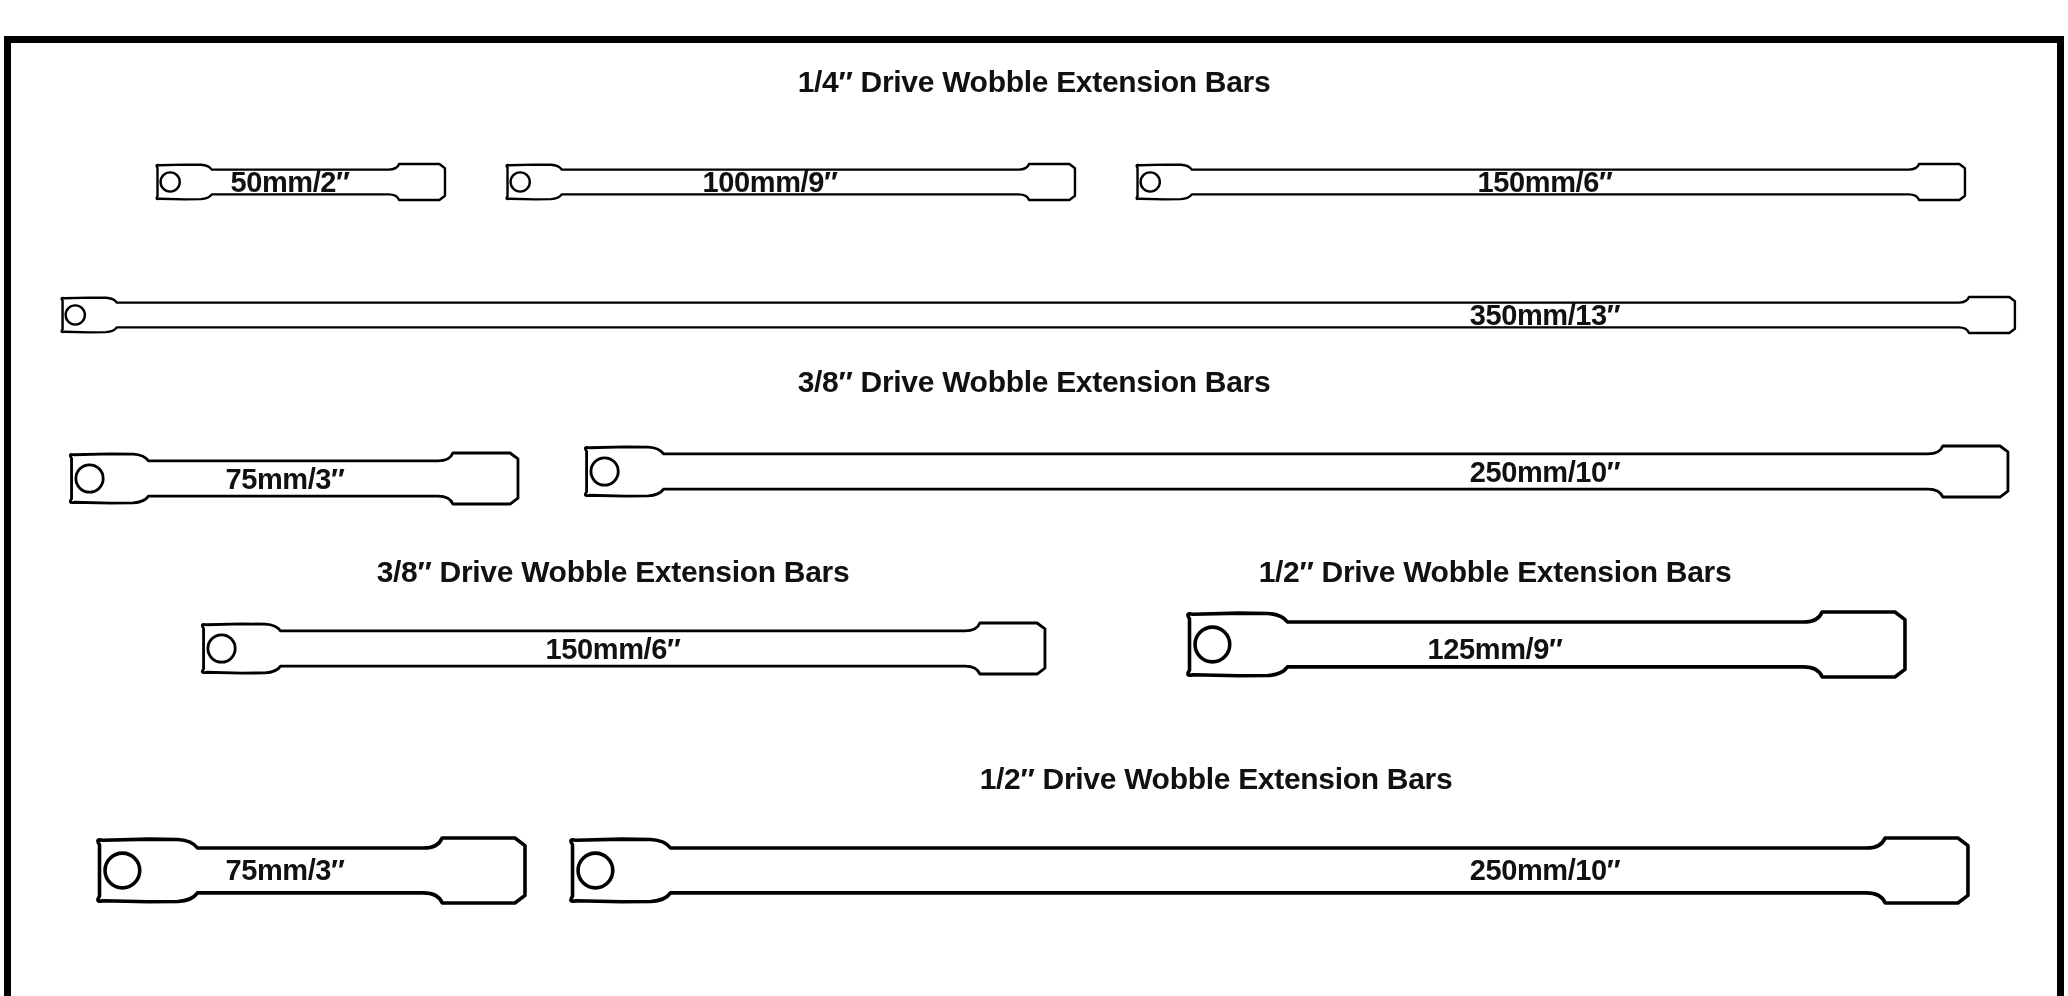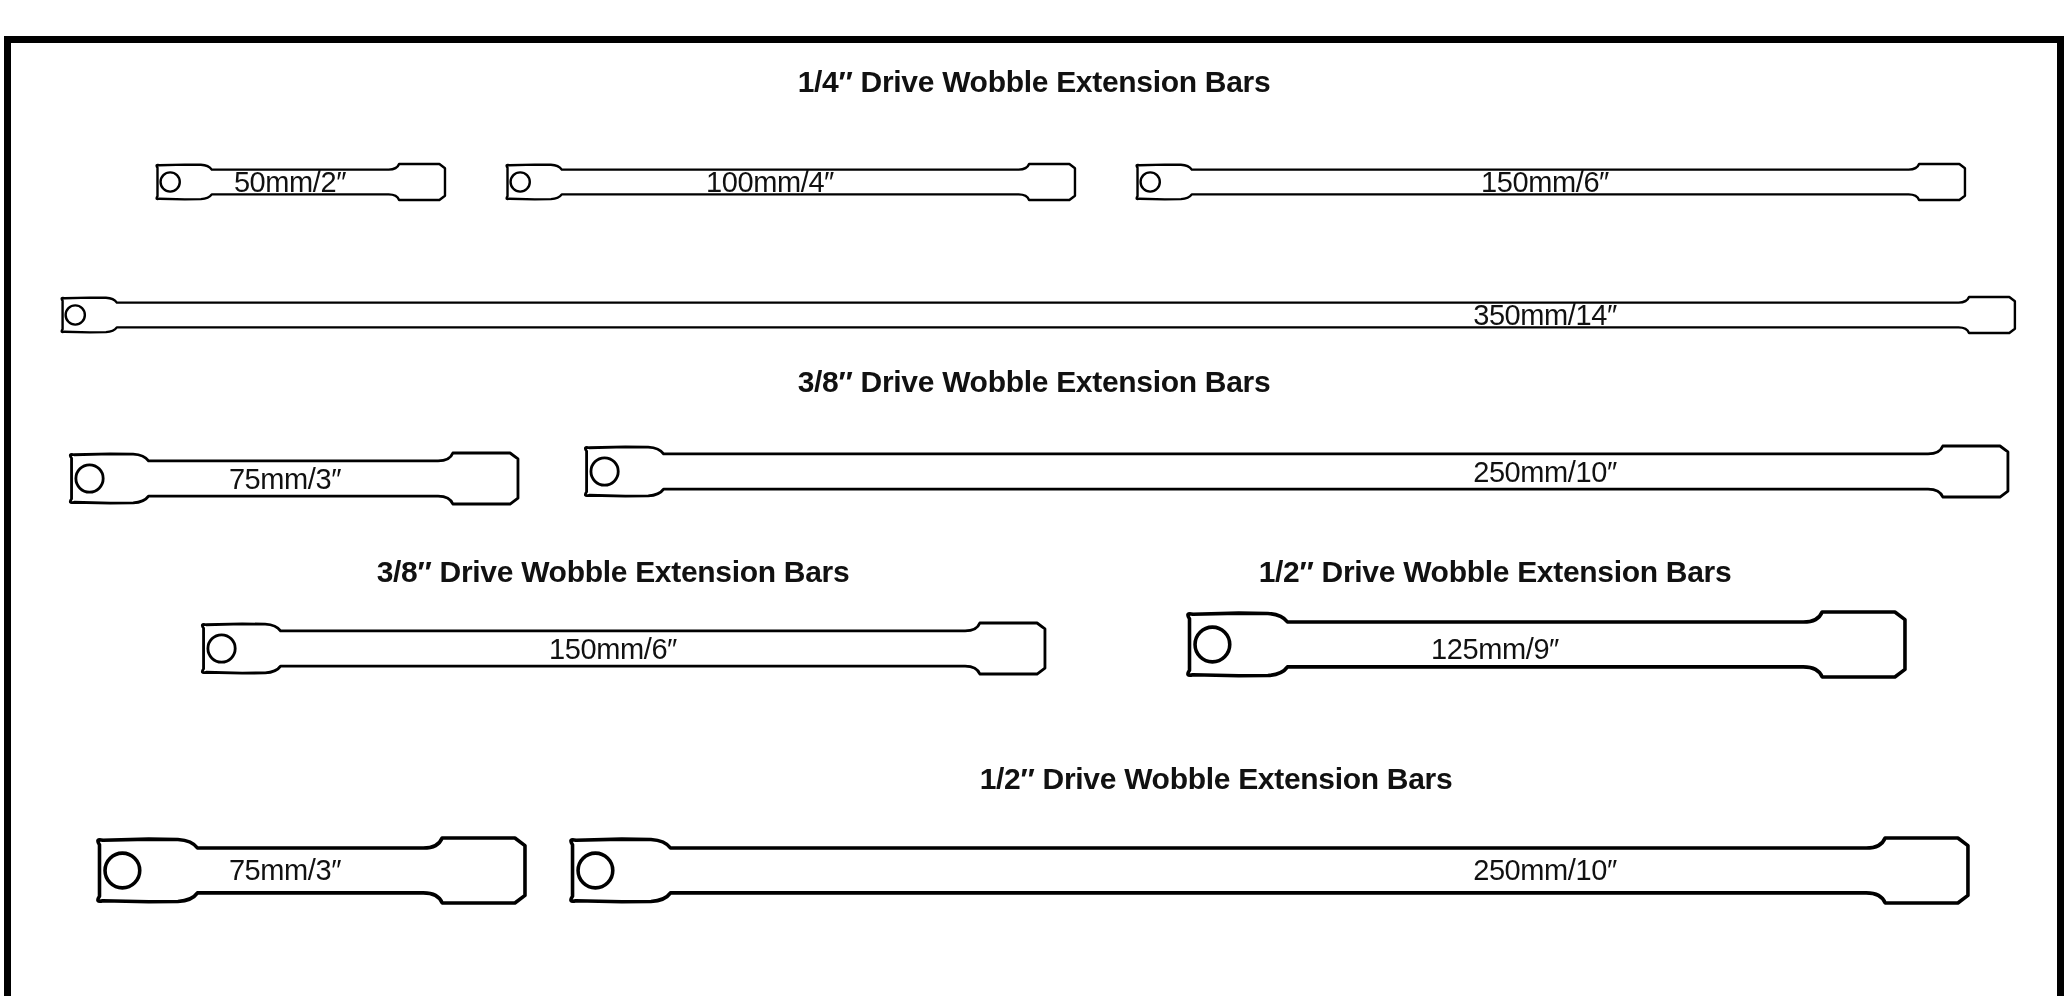--- a/index.html
+++ b/index.html
@@ -43,21 +43,21 @@
     font-size: 30px;
     letter-spacing: -0.3px;
     color: #111111;
     white-space: nowrap;
     transform: translateX(-50%);
     text-align: center;
   }
   .bar-label {
     position: absolute;
     font-family: "Liberation Sans Narrow", "Liberation Sans", sans-serif;
-    font-weight: normal;
+    font-weight: bold;
     font-size: 29px;
     letter-spacing: -0.4px;
     color: #111111;
     white-space: nowrap;
     transform: translate(-50%, -50%);
     text-align: center;
   }
   .bar-svg {
     position: absolute;
     overflow: visible;
@@ -82,31 +82,31 @@
       <div class="group-title" style="left: 1216px; top: 730px;">1/2″ Drive Wobble Extension Bars</div>
       <svg class="bar-svg" width="318" height="63.96" viewBox="-14 -31.98 318 63.96" style="left: 141px; top: 118.02px;">
         <path d="M 2.48 -14.260000000000002 Q 0 -17.98 4.34 -16.740000000000002 L 29.76 -17.36 L 45.88 -17.174 Q 53.692 -16.740000000000002 56.730000000000004 -12.4 L 233.704 -12.4 Q 241.95000000000002 -12.4 244.12 -17.98 L 284.42 -17.98 L 290 -13.795 L 290 13.795 L 284.42 17.98 L 244.12 17.98 Q 241.95000000000002 12.4 233.704 12.4 L 56.730000000000004 12.4 Q 53.692 16.740000000000002 45.88 17.174 L 29.76 17.36 L 4.34 16.740000000000002 Q 0 17.98 2.48 14.260000000000002 Z" stroke-width="2.40"></path>
         <circle cx="15.152800000000001" cy="0" r="9.61" stroke-width="2.40"></circle>
       </svg>
       <div class="bar-label" style="left: 290px; top: 150px;">50mm/2″</div>
       <svg class="bar-svg" width="598" height="63.96" viewBox="-14 -31.98 598 63.96" style="left: 491px; top: 118.02px;">
         <path d="M 2.48 -14.260000000000002 Q 0 -17.98 4.34 -16.740000000000002 L 29.76 -17.36 L 45.88 -17.174 Q 53.692 -16.740000000000002 56.730000000000004 -12.4 L 513.704 -12.4 Q 521.95 -12.4 524.12 -17.98 L 564.42 -17.98 L 570 -13.795 L 570 13.795 L 564.42 17.98 L 524.12 17.98 Q 521.95 12.4 513.704 12.4 L 56.730000000000004 12.4 Q 53.692 16.740000000000002 45.88 17.174 L 29.76 17.36 L 4.34 16.740000000000002 Q 0 17.98 2.48 14.260000000000002 Z" stroke-width="2.40"></path>
         <circle cx="15.152800000000001" cy="0" r="9.61" stroke-width="2.40"></circle>
       </svg>
-      <div class="bar-label" style="left: 770px; top: 150px;">100mm/4″</div>
+      <div class="bar-label" style="left: 770px; top: 150px;">100mm/9″</div>
       <svg class="bar-svg" width="858" height="63.96" viewBox="-14 -31.98 858 63.96" style="left: 1121px; top: 118.02px;">
         <path d="M 2.48 -14.260000000000002 Q 0 -17.98 4.34 -16.740000000000002 L 29.76 -17.36 L 45.88 -17.174 Q 53.692 -16.740000000000002 56.730000000000004 -12.4 L 773.704 -12.4 Q 781.95 -12.4 784.12 -17.98 L 824.42 -17.98 L 830 -13.795 L 830 13.795 L 824.42 17.98 L 784.12 17.98 Q 781.95 12.4 773.704 12.4 L 56.730000000000004 12.4 Q 53.692 16.740000000000002 45.88 17.174 L 29.76 17.36 L 4.34 16.740000000000002 Q 0 17.98 2.48 14.260000000000002 Z" stroke-width="2.40"></path>
         <circle cx="15.152800000000001" cy="0" r="9.61" stroke-width="2.40"></circle>
       </svg>
       <div class="bar-label" style="left: 1545px; top: 150px;">150mm/6″</div>
       <svg class="bar-svg" width="1983" height="63.96" viewBox="-14 -31.98 1983 63.96" style="left: 46px; top: 251.02px;">
         <path d="M 2.48 -14.260000000000002 Q 0 -17.98 4.34 -16.740000000000002 L 29.76 -17.36 L 45.88 -17.174 Q 53.692 -16.740000000000002 56.730000000000004 -12.4 L 1898.704 -12.4 Q 1906.9499999999998 -12.4 1909.12 -17.98 L 1949.42 -17.98 L 1955 -13.795 L 1955 13.795 L 1949.42 17.98 L 1909.12 17.98 Q 1906.9499999999998 12.4 1898.704 12.4 L 56.730000000000004 12.4 Q 53.692 16.740000000000002 45.88 17.174 L 29.76 17.36 L 4.34 16.740000000000002 Q 0 17.98 2.48 14.260000000000002 Z" stroke-width="2.40"></path>
         <circle cx="15.152800000000001" cy="0" r="9.61" stroke-width="2.40"></circle>
       </svg>
-      <div class="bar-label" style="left: 1545px; top: 283px;">350mm/14″</div>
+      <div class="bar-label" style="left: 1545px; top: 283px;">350mm/13″</div>
       <svg class="bar-svg" width="478" height="79.03999999999999" viewBox="-14 -39.519999999999996 478 79.03999999999999" style="left: 54px; top: 407.48px;">
         <path d="M 3.52 -20.24 Q 0 -25.52 6.16 -23.759999999999998 L 42.239999999999995 -24.64 L 65.12 -24.376 Q 76.208 -23.76 80.52000000000001 -17.6 L 370.096 -17.6 Q 381.8 -17.6 384.88 -25.52 L 442.08 -25.52 L 450 -19.58 L 450 19.58 L 442.08 25.52 L 384.88 25.52 Q 381.8 17.6 370.096 17.6 L 80.52000000000001 17.6 Q 76.208 23.76 65.12 24.376 L 42.239999999999995 24.64 L 6.16 23.759999999999998 Q 0 25.52 3.52 20.24 Z" stroke-width="2.82"></path>
         <circle cx="21.507199999999997" cy="0" r="13.64" stroke-width="2.82"></circle>
       </svg>
       <div class="bar-label" style="left: 285px; top: 447px;">75mm/3″</div>
       <svg class="bar-svg" width="1453" height="79.03999999999999" viewBox="-14 -39.519999999999996 1453 79.03999999999999" style="left: 569px; top: 400.48px;">
         <path d="M 3.52 -20.24 Q 0 -25.52 6.16 -23.759999999999998 L 42.239999999999995 -24.64 L 65.12 -24.376 Q 76.208 -23.76 80.52000000000001 -17.6 L 1345.096 -17.6 Q 1356.8000000000002 -17.6 1359.88 -25.52 L 1417.08 -25.52 L 1425 -19.58 L 1425 19.58 L 1417.08 25.52 L 1359.88 25.52 Q 1356.8000000000002 17.6 1345.096 17.6 L 80.52000000000001 17.6 Q 76.208 23.76 65.12 24.376 L 42.239999999999995 24.64 L 6.16 23.759999999999998 Q 0 25.52 3.52 20.24 Z" stroke-width="2.82"></path>
         <circle cx="21.507199999999997" cy="0" r="13.64" stroke-width="2.82"></circle>
       </svg>
       <div class="bar-label" style="left: 1545px; top: 440px;">250mm/10″</div>

